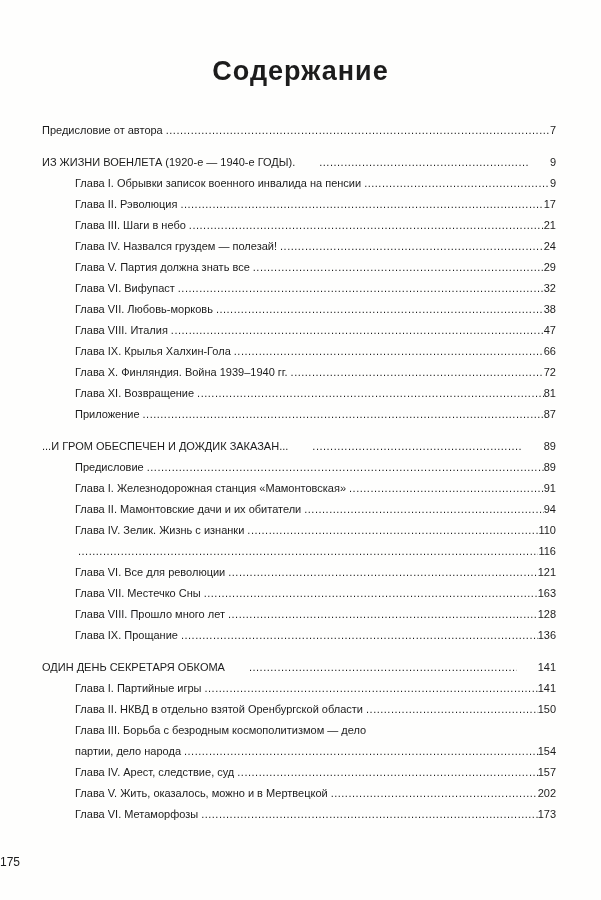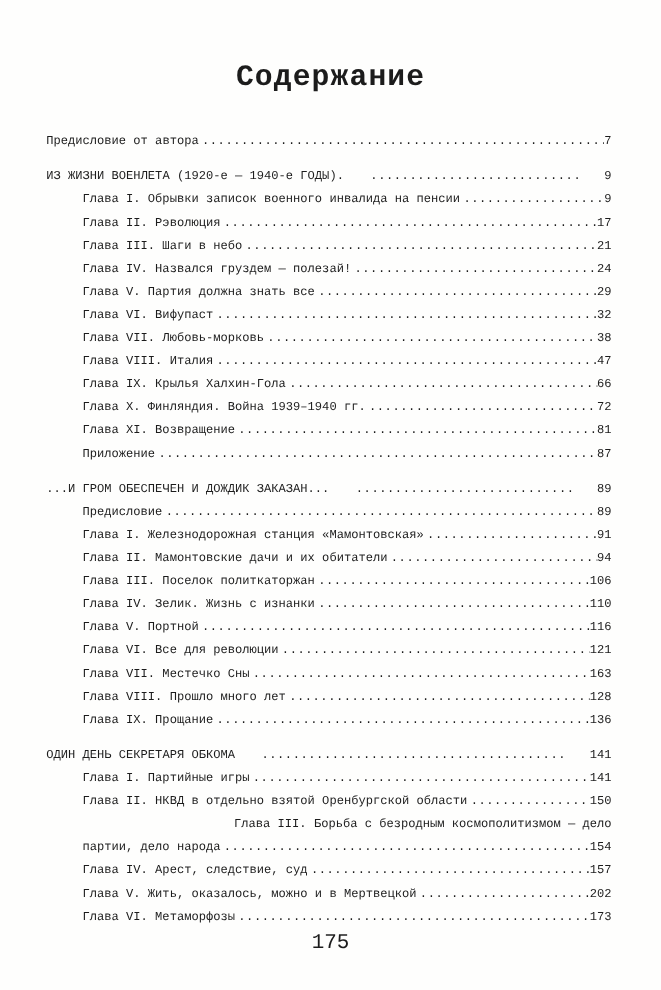--- a/index.html
+++ b/index.html
@@ -2,60 +2,60 @@
 <html><head>
 <meta charset="utf-8">
 <style>
   html, body { margin: 0; padding: 0; background: #ffffff; }
   .page {
     width: 601px;
     height: 900px;
     background: #fefefdff;
     position: relative;
     box-sizing: border-box;
-    font-family: Liberation Mono, monospace;
+    font-family: Liberation Sans, sans-serif;
     color: #1c1c1c;
     overflow: hidden;
   }
   .title {
     margin: 0;
     padding-top: 56px;
     text-align: center;
     font-size: 27px;
     font-weight: 700;
     letter-spacing: 1px;
   }
   .toc {
     margin: 33px 45px 0 42px;
     font-size: 11px;
   }
   .row {
     display: flex;
     align-items: baseline;
     line-height: 21px;
   }
-  .row.indent { padding-left: 33px; justify-content: flex-end; }
+  .row.indent { padding-left: 33px; }
   .row.gap { margin-top: 11px; gap: 21px; }
   .label { flex: 0 1 auto; }
   .leader {
     flex: 1 1 20px;
     overflow: hidden;
     white-space: nowrap;
     padding: 0 2px 0 3px;
     min-width: 12px;
   }
   .leader::after {
     content: "......................................................................................................................................................";
     letter-spacing: 0.5px;
   }
   .pagenum { flex: 0 0 auto; white-space: nowrap; }
   .folio {
-    text-align: center;
-    margin-top: 1px;
-    font-size: 19px;
+    text-align: left;
+    margin-top: 30px;
+    font-size: 12px;
   }
 </style>
 </head>
 <body>
 
 <div class="page">
   <h1 class="title">Содержание</h1>
   <div class="toc" id="toc">
       <div class="row">
         <span class="label">Предисловие от автора</span>
@@ -141,31 +141,25 @@
         <span class="label">Глава I. Железнодорожная станция «Мамонтовская»</span>
         <span class="leader"></span>
         <span class="pagenum">91</span>
       </div>
       <div class="row indent">
         <span class="label">Глава II. Мамонтовские дачи и их обитатели</span>
         <span class="leader"></span>
         <span class="pagenum">94</span>
       </div>
       <div class="row indent">
-        <span class="label">Глава III. Поселок политкаторжан</span>
-        <span class="leader"></span>
-        <span class="pagenum">106</span>
-      </div>
-      <div class="row indent">
         <span class="label">Глава IV. Зелик. Жизнь с изнанки</span>
         <span class="leader"></span>
         <span class="pagenum">110</span>
       </div>
       <div class="row indent">
-        <span class="label">Глава V. Портной</span>
         <span class="leader"></span>
         <span class="pagenum">116</span>
       </div>
       <div class="row indent">
         <span class="label">Глава VI. Все для революции</span>
         <span class="leader"></span>
         <span class="pagenum">121</span>
       </div>
       <div class="row indent">
         <span class="label">Глава VII. Местечко Сны</span>

